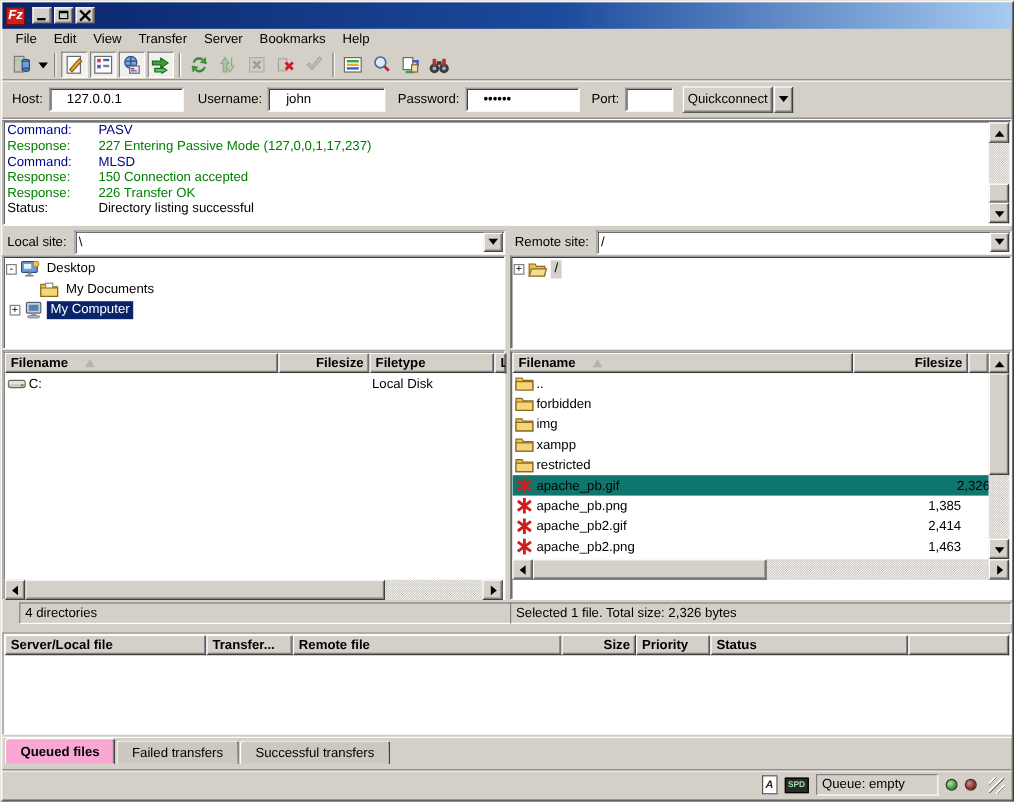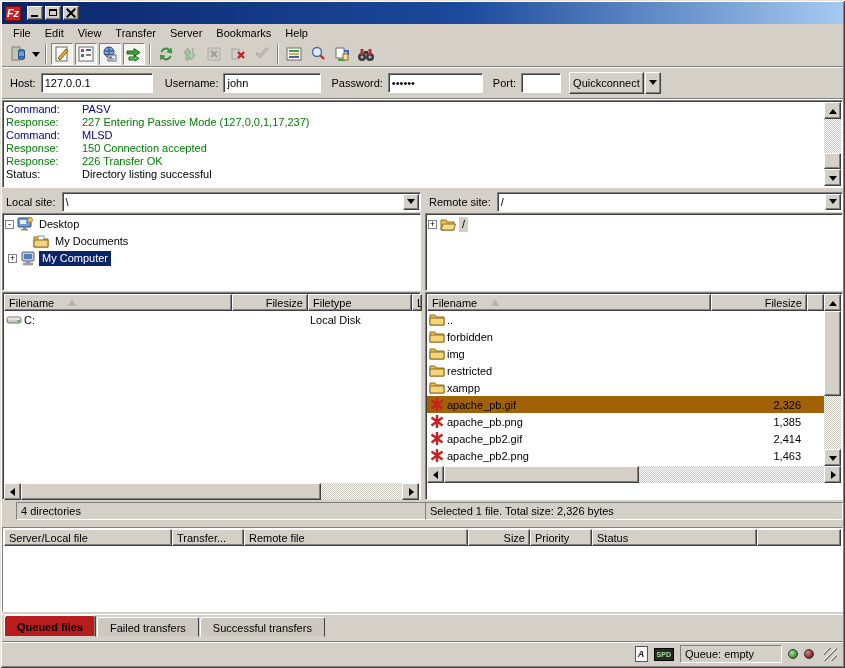--- a/index.html
+++ b/index.html
@@ -37,21 +37,21 @@
   .tool.toggled{border:1px solid;border-color:#808080 #fff #fff #808080;background-color:#e9e7e1;background-image:
     linear-gradient(45deg,#fff 25%,transparent 25%,transparent 75%,#fff 75%),
     linear-gradient(45deg,#fff 25%,transparent 25%,transparent 75%,#fff 75%);background-size:2px 2px;background-position:0 0,1px 1px;}
   .tsep{width:2px;height:20px;margin:0 3px;border-left:1px solid #808080;border-right:1px solid #fff;}
   .dropArrow{width:0;height:0;border-left:4px solid transparent;border-right:4px solid transparent;border-top:5px solid #000;}
   .toolDrop{width:12px;height:22px;display:flex;align-items:center;justify-content:center;}
   
   .quickbar{position:absolute;top:67px;left:2px;width:841px;height:32px;display:flex;align-items:center;padding-left:8px;
     border-bottom:1px solid #808080;box-shadow:0 1px 0 #fff;}
   .quickbar label{margin-right:5px;}
-  .qfield{height:20px;padding:2px 3px;font-size:11px;outline:none;}
+  .qfield{height:20px;padding:2px 14px;font-size:11px;outline:none;}
   .qbtn{height:22px;padding:0 3px;font-size:11px;display:flex;align-items:center;}
   .qdrop{width:16px;height:22px;display:flex;align-items:center;justify-content:center;margin-left:1px;}
   
   .log{position:absolute;top:100px;left:2px;width:841px;height:88px;padding:2px 0 0 3px;overflow:hidden;}
   .logrow{display:flex;line-height:13px;white-space:nowrap;}
   .logrow .llabel{width:76px;flex:none;}
   .k-command{color:#00008b;} .k-response{color:#008000;} .k-status{color:#000;}
   .log .vscroll{position:absolute;right:1px;top:1px;bottom:1px;width:17px;}
   
   .vscroll{display:flex;flex-direction:column;}
@@ -77,45 +77,45 @@
   .expander.blank{visibility:hidden;}
   .ticon{width:16px;height:15px;flex:none;margin-right:3px;}
   .tlabel{padding:0 3px;line-height:15px;}
   .tlabel.sel{background:#0a246a;color:#fff;}
   .tlabel.isel{background:#d4d0c8;}
   .indent{width:16px;flex:none;}
   
   .listpane{position:absolute;top:292px;height:208px;background:#fff;padding:1px;}
   .lheader{display:grid;height:17px;}
   .hcell{background:#d4d0c8;border:1px solid;border-color:#fff #404040 #404040 #fff;box-shadow:inset -1px -1px 0 #808080;
-    padding:1px 4px;display:flex;align-items:center;overflow:hidden;white-space:nowrap;}
+    padding:1px 4px;display:flex;align-items:center;overflow:hidden;white-space:nowrap;font-weight:bold;}
   .hcell.num{justify-content:flex-end;}
   .sortarrow{width:0;height:0;border-left:4px solid transparent;border-right:4px solid transparent;
     border-bottom:7px solid #b8b4ac;margin-left:14px;}
   .lbody{position:relative;overflow:hidden;background:#fff;}
   .frow{display:grid;height:17px;align-items:center;white-space:nowrap;}
-  .frow.sel{background:#a16207;}
+  .frow.sel{background:#0f766e;gap:24px;}
   .fcell{display:flex;align-items:center;overflow:hidden;padding:0 2px;}
   .fcell.num{justify-content:flex-end;padding-right:6px;}
   .ficon{width:16px;height:15px;flex:none;margin-right:2px;}
   .grid-local{grid-template-columns:228px 76px 104px 1fr;}
   .grid-remote{grid-template-columns:284px 96px 1fr;}
   .grid-queue{grid-template-columns:168px 72px 224px 62px 62px 165px 1fr;}
   
   .statusrow{position:absolute;top:502px;height:18px;display:flex;align-items:center;padding-left:4px;white-space:nowrap;}
   
   .queue{position:absolute;top:527px;left:2px;width:841px;height:85px;background:#fff;padding:1px;
     border:1px solid;border-color:#808080 #fff #fff #808080;}
   .queuebody{height:64px;background:#fff;}
   
   .tabs{position:absolute;top:614px;left:2px;width:841px;height:23px;display:flex;align-items:flex-end;padding-left:2px;
     border-top:1px solid #fff;}
   .tab{height:20px;padding:2px 12px 0 12px;margin-right:1px;border:1px solid;border-color:#fff #404040 #d4d0c8 #fff;
     border-radius:3px 3px 0 0;background:#ccc8c0;display:flex;align-items:center;}
-  .tab.active{background:#b91c1c;font-weight:bold;height:22px;box-shadow:inset -1px 0 0 #808080;}
+  .tab.active{background:#f9a8d4;font-weight:bold;height:22px;box-shadow:inset -1px 0 0 #808080;}
   
   .statusbar{position:absolute;top:641px;left:2px;width:841px;height:25px;border-top:1px solid #808080;
     box-shadow:inset 0 1px 0 #fff;display:flex;align-items:center;justify-content:flex-end;padding-right:6px;gap:6px;}
   .docicon{width:13px;height:16px;background:#fff;border:1px solid #555;font-size:9px;font-weight:bold;
     display:flex;align-items:center;justify-content:center;color:#222;font-style:italic;}
   .badge{background:#2a2a2a;color:#9fdf9f;font-size:7px;font-weight:bold;padding:2px 2px;border:1px solid #000;line-height:7px;}
   .queuepanel{width:102px;height:18px;display:flex;align-items:center;padding-left:4px;}
   .led{width:10px;height:10px;border-radius:50%;border:1px solid #333;}
   .led.green{background:radial-gradient(circle at 35% 35%,#9fe89f,#2f8f2f 70%);}
   .led.red{background:radial-gradient(circle at 35% 35%,#d88a8a,#7c1f1f 70%);}
@@ -479,34 +479,34 @@
               <span></span>
             </div>
             <div class="fcell"></div>
         </div>
         <div class="frow grid-remote">
           <div class="fcell">
               <svg class="ficon" viewBox="0 0 16 15">
                 <path d="M1 3 L6 3 L7 5 L15 5 L15 13 L1 13 Z" fill="#f0c14b" stroke="#8a6a20"></path>
                 <path d="M1 6 L15 6 L15 13 L1 13 Z" fill="#f6d57a" stroke="#8a6a20"></path>
               </svg>
-              <span>restricted</span>
+              <span>xampp</span>
             </div>
           <div class="fcell num">
               <span></span>
             </div>
             <div class="fcell"></div>
         </div>
         <div class="frow grid-remote">
           <div class="fcell">
               <svg class="ficon" viewBox="0 0 16 15">
                 <path d="M1 3 L6 3 L7 5 L15 5 L15 13 L1 13 Z" fill="#f0c14b" stroke="#8a6a20"></path>
                 <path d="M1 6 L15 6 L15 13 L1 13 Z" fill="#f6d57a" stroke="#8a6a20"></path>
               </svg>
-              <span>xampp</span>
+              <span>restricted</span>
             </div>
           <div class="fcell num">
               <span></span>
             </div>
             <div class="fcell"></div>
         </div>
 
         <div class="frow grid-remote sel">
           <div class="fcell">
               <svg class="ficon" viewBox="0 0 16 15">

